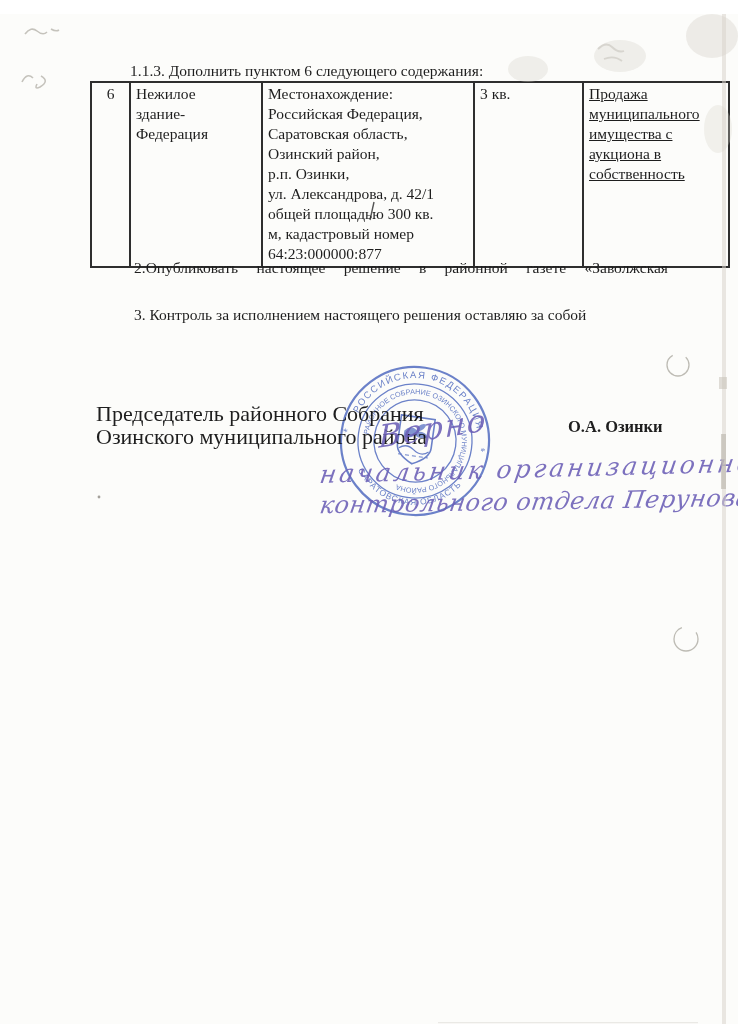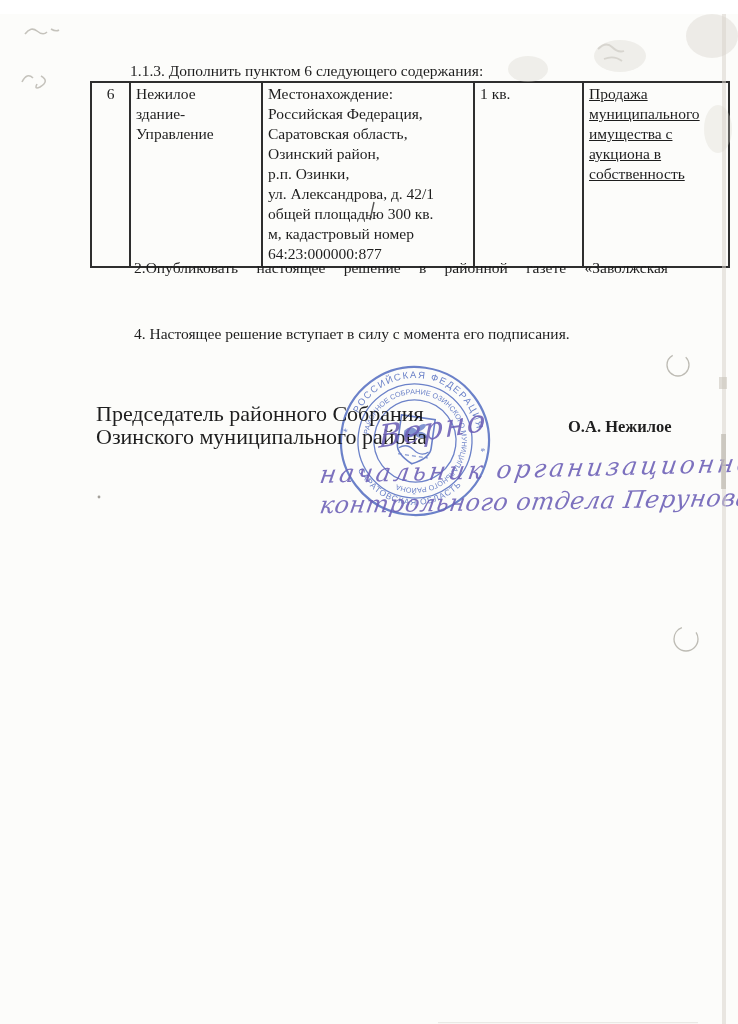--- a/index.html
+++ b/index.html
@@ -61,50 +61,50 @@
 <div class="page">
 
   <div class="abs heading">1.1.3. Дополнить пунктом 6 следующего содержания:</div>
 
   <table class="doc">
     <tbody>
         <tr>
       <td class="c-num">6</td>
       <td class="c-obj pre">Нежилое
 здание-
-Управление</td>
+Федерация</td>
       <td class="c-loc pre">Местонахождение:
 Российская Федерация,
 Саратовская область,
 Озинский район,
 р.п. Озинки,
 ул. Александрова, д. 42/1
 общей площадью 300 кв.
 м, кадастровый номер
 64:23:000000:877</td>
-      <td class="c-term">1 кв.</td>
+      <td class="c-term">3 кв.</td>
       <td class="c-meth pre">Продажа
 муниципального
 имущества с
 аукциона в
 собственность</td>
     </tr>
   </tbody>
     </table>
 
   <div class="abs para p2">
     <div class="j">2.Опубликовать настоящее решение в районной газете «Заволжская</div>
   </div>
-  <div class="abs para p4">4. Настоящее решение вступает в силу с момента его подписания.</div>
+  <div class="abs para p3">3. Контроль за исполнением настоящего решения оставляю за собой</div>
 
   <div class="abs sig-title">
     <div>Председатель районного Собрания</div>
     <div>Озинского муниципального района</div>
   </div>
-  <div class="abs sig-name">О.А. Нежилое</div>
+  <div class="abs sig-name">О.А. Озинки</div>
 
   <svg class="abs stamp" viewBox="0 0 158 158">
     <g transform="rotate(8 79 79)">
       <circle cx="79" cy="79" r="74" fill="none" stroke="var(--stamp)" stroke-width="2.2"></circle>
       <circle cx="79" cy="79" r="57" fill="none" stroke="var(--stamp)" stroke-width="1.3"></circle>
       <circle cx="79" cy="79" r="41" fill="none" stroke="var(--stamp)" stroke-width="1.3"></circle>
       <defs>
         <path id="arcTop" d="M 16,79 A 63,63 0 1 1 142,79"></path>
         <path id="ringMid" d="M 32,79 A 47,47 0 1 1 126,79 A 47,47 0 1 1 32,79"></path>
         <path id="arcBottom" d="M 15,79 A 64,64 0 0 0 143,79"></path>

